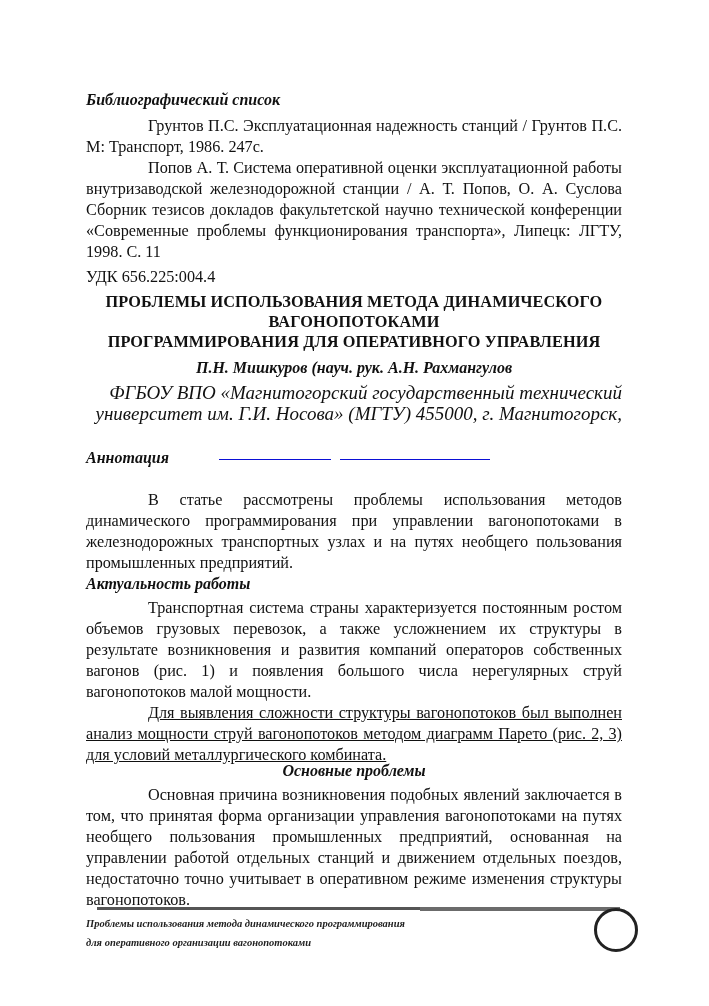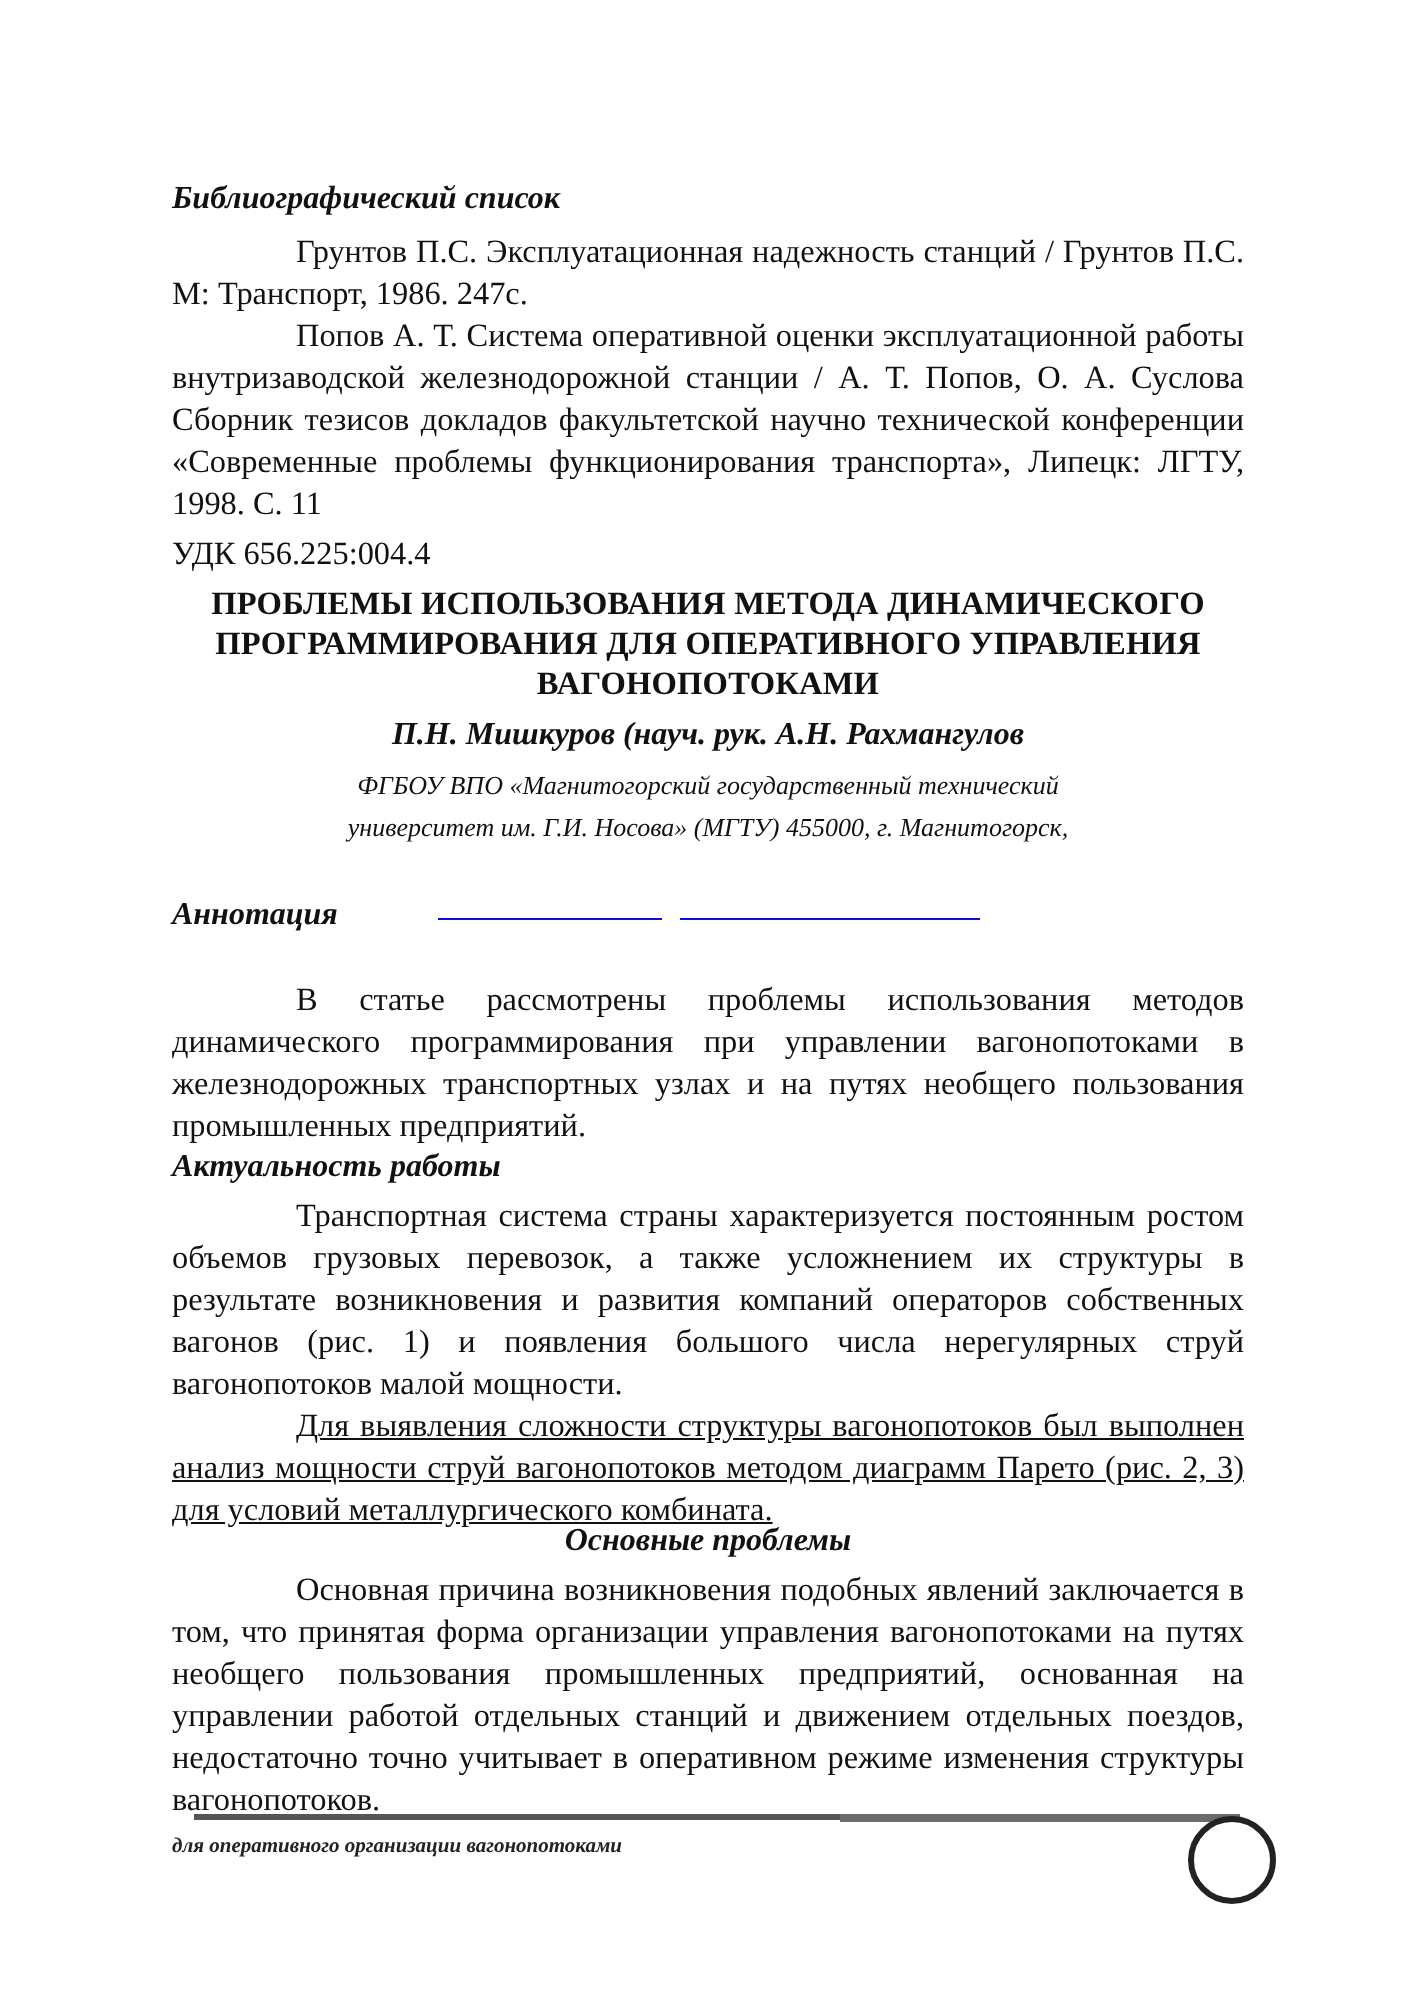--- a/index.html
+++ b/index.html
@@ -5,42 +5,42 @@
   html, body { margin:0; padding:0; background:#ffffff; }
   body { width:709px; height:1006px; position:relative; overflow:hidden;
          font-family:"Liberation Serif", "DejaVu Serif", serif; color:#111; }
   .page { position:absolute; left:86px; top:0; width:536px; }
   .abs { position:absolute; left:0; width:536px; }
   .p { font-size:16.2px; line-height:21px; text-align:justify; margin:0; }
   .indent { text-indent:62px; }
   .h-it { font-weight:bold; font-style:italic; font-size:16px; line-height:21px; margin:0; }
   .title { font-weight:bold; font-size:16.3px; line-height:20px; text-align:center; margin:0; letter-spacing:0.1px;}
   .author { font-weight:bold; font-style:italic; font-size:16px; line-height:21px; text-align:center; margin:0; }
-  .affil { font-style:italic; font-size:13px; line-height:21px; text-align:center; margin:0; }
+  .affil { font-style:italic; font-size:19px; line-height:21px; text-align:right; margin:0; }
   .link-line { position:absolute; top:459px; height:1px; border-top:1.5px solid #0b10d6; }
   .footer-text { position:absolute; left:86px; font-size:10.5px; line-height:19px; font-style:italic; font-weight:bold; color:#222; }
   .line-thin { position:absolute; left:97px; top:907px; width:375px; height:3px; background:#555; }
   .line-thick { position:absolute; left:420px; top:907px; width:200px; height:4px; background:#6b6b6b; }
   .circle { position:absolute; left:594px; top:908px; width:38px; height:38px; border:3px solid #222; border-radius:50%; background:#fff; }
 </style>
 </head>
 <body>
 
 <div class="page">
 
   <p class="h-it abs" style="top:89px;">Библиографический список</p>
   <p class="p indent abs" style="top:116px;">Грунтов П.С. Эксплуатационная надежность станций / Грунтов П.С.    М: Транспорт, 1986. 247с.</p>
   <p class="p indent abs" style="top:158px;">Попов А. Т. Система оперативной оценки эксплуатационной работы внутризаводской железнодорожной станции / А. Т. Попов, О. А. Суслова    Сборник тезисов докладов факультетской научно технической конференции «Современные проблемы функционирования транспорта», Липецк: ЛГТУ, 1998. С. 11</p>
 
   <p class="p abs" style="top:267px;">УДК 656.225:004.4</p>
 
   <div class="abs" style="top:292px;">
     <p class="title">ПРОБЛЕМЫ ИСПОЛЬЗОВАНИЯ МЕТОДА ДИНАМИЧЕСКОГО</p>
+    <p class="title">ВАГОНОПОТОКАМИ</p>
     <p class="title">ПРОГРАММИРОВАНИЯ ДЛЯ ОПЕРАТИВНОГО УПРАВЛЕНИЯ</p>
-    <p class="title">ВАГОНОПОТОКАМИ</p>
   </div>
 
   <p class="author abs" style="top:357px;">П.Н. Мишкуров (науч. рук. А.Н. Рахмангулов</p>
 
   <div class="abs" style="top:382px;">
     <p class="affil">ФГБОУ ВПО «Магнитогорский государственный технический</p>
     <p class="affil">университет им. Г.И. Носова» (МГТУ)  455000, г. Магнитогорск,</p>
   </div>
 </div>
 
@@ -57,14 +57,15 @@
   <p class="p indent abs" style="top:703px;text-decoration:underline;">Для выявления сложности структуры вагонопотоков был выполнен анализ мощности струй вагонопотоков методом диаграмм Парето (рис. 2, 3) для условий металлургического комбината.</p>
 
   <p class="h-it abs" style="top:760px;text-align:center;">Основные проблемы</p>
   <p class="p indent abs" style="top:785px;">Основная причина возникновения подобных явлений заключается в том, что принятая форма организации управления вагонопотоками на путях необщего пользования промышленных предприятий, основанная на управлении работой отдельных станций и движением отдельных поездов, недостаточно точно учитывает в оперативном режиме изменения структуры вагонопотоков.</p>
 </div>
 
 <div class="line-thin"></div>
 <div class="line-thick"></div>
 <div class="circle"><span></span></div>
 <div class="footer-text" style="top:914px;">
+  <div>Проблемы использования метода динамического программирования</div>
   <div>для оперативного организации вагонопотоками</div>
 </div>
 
 </body></html>

